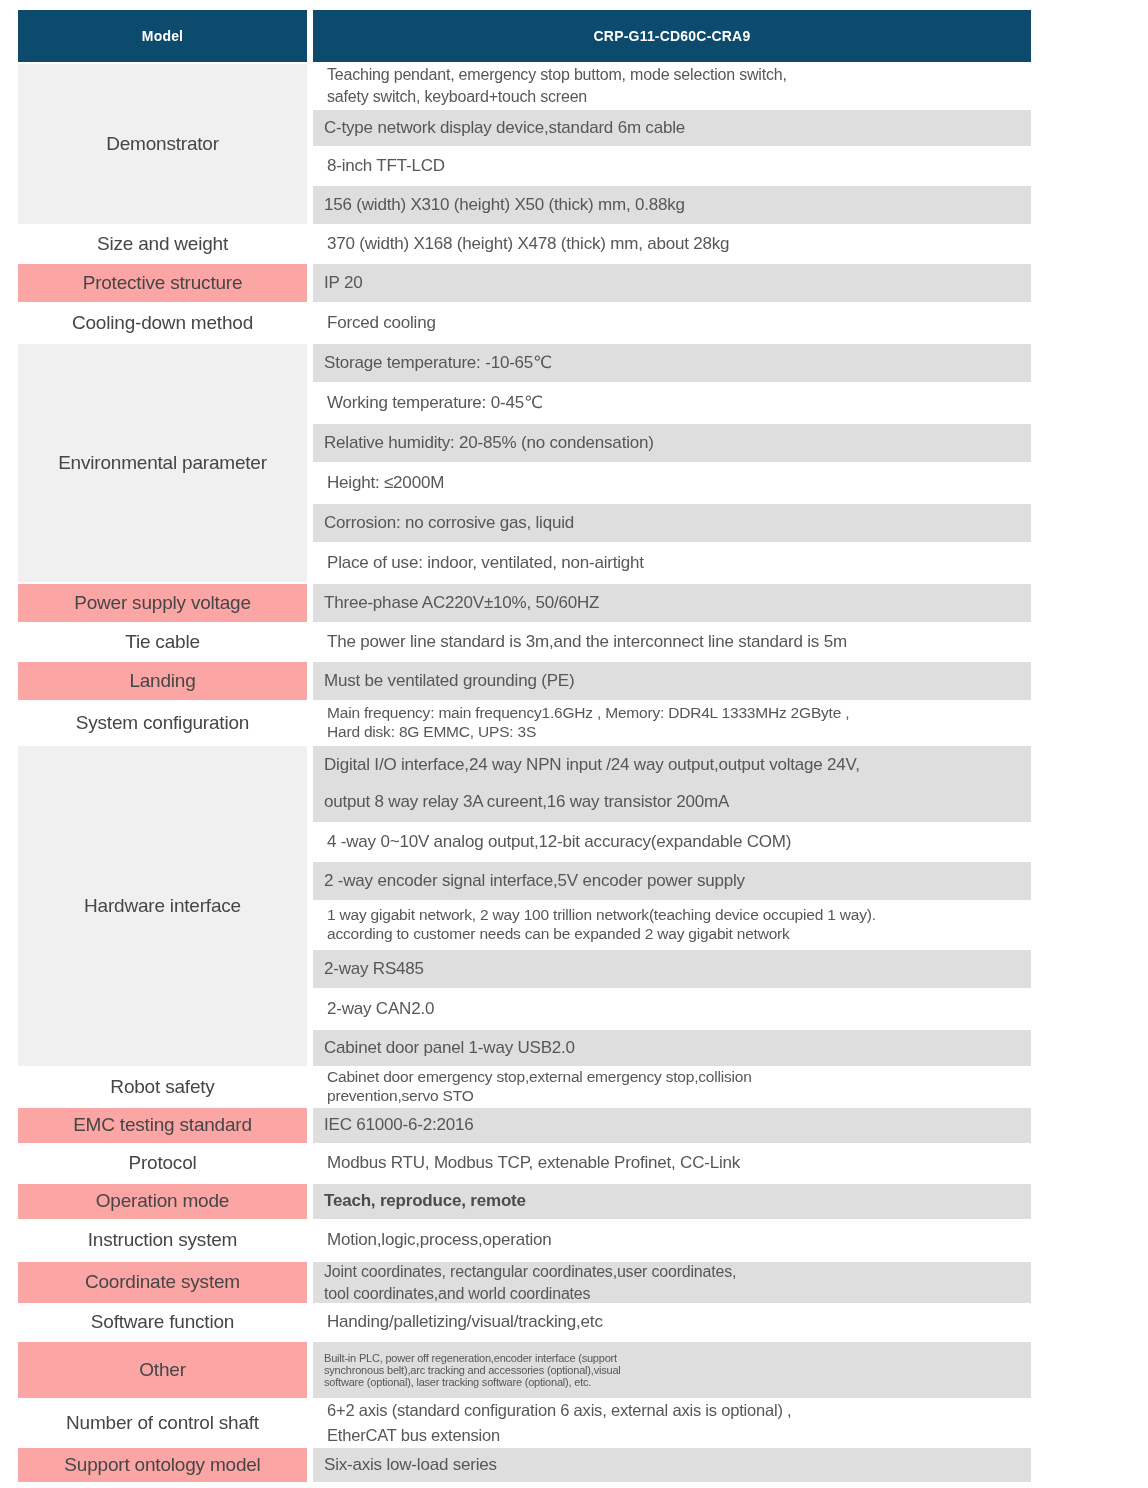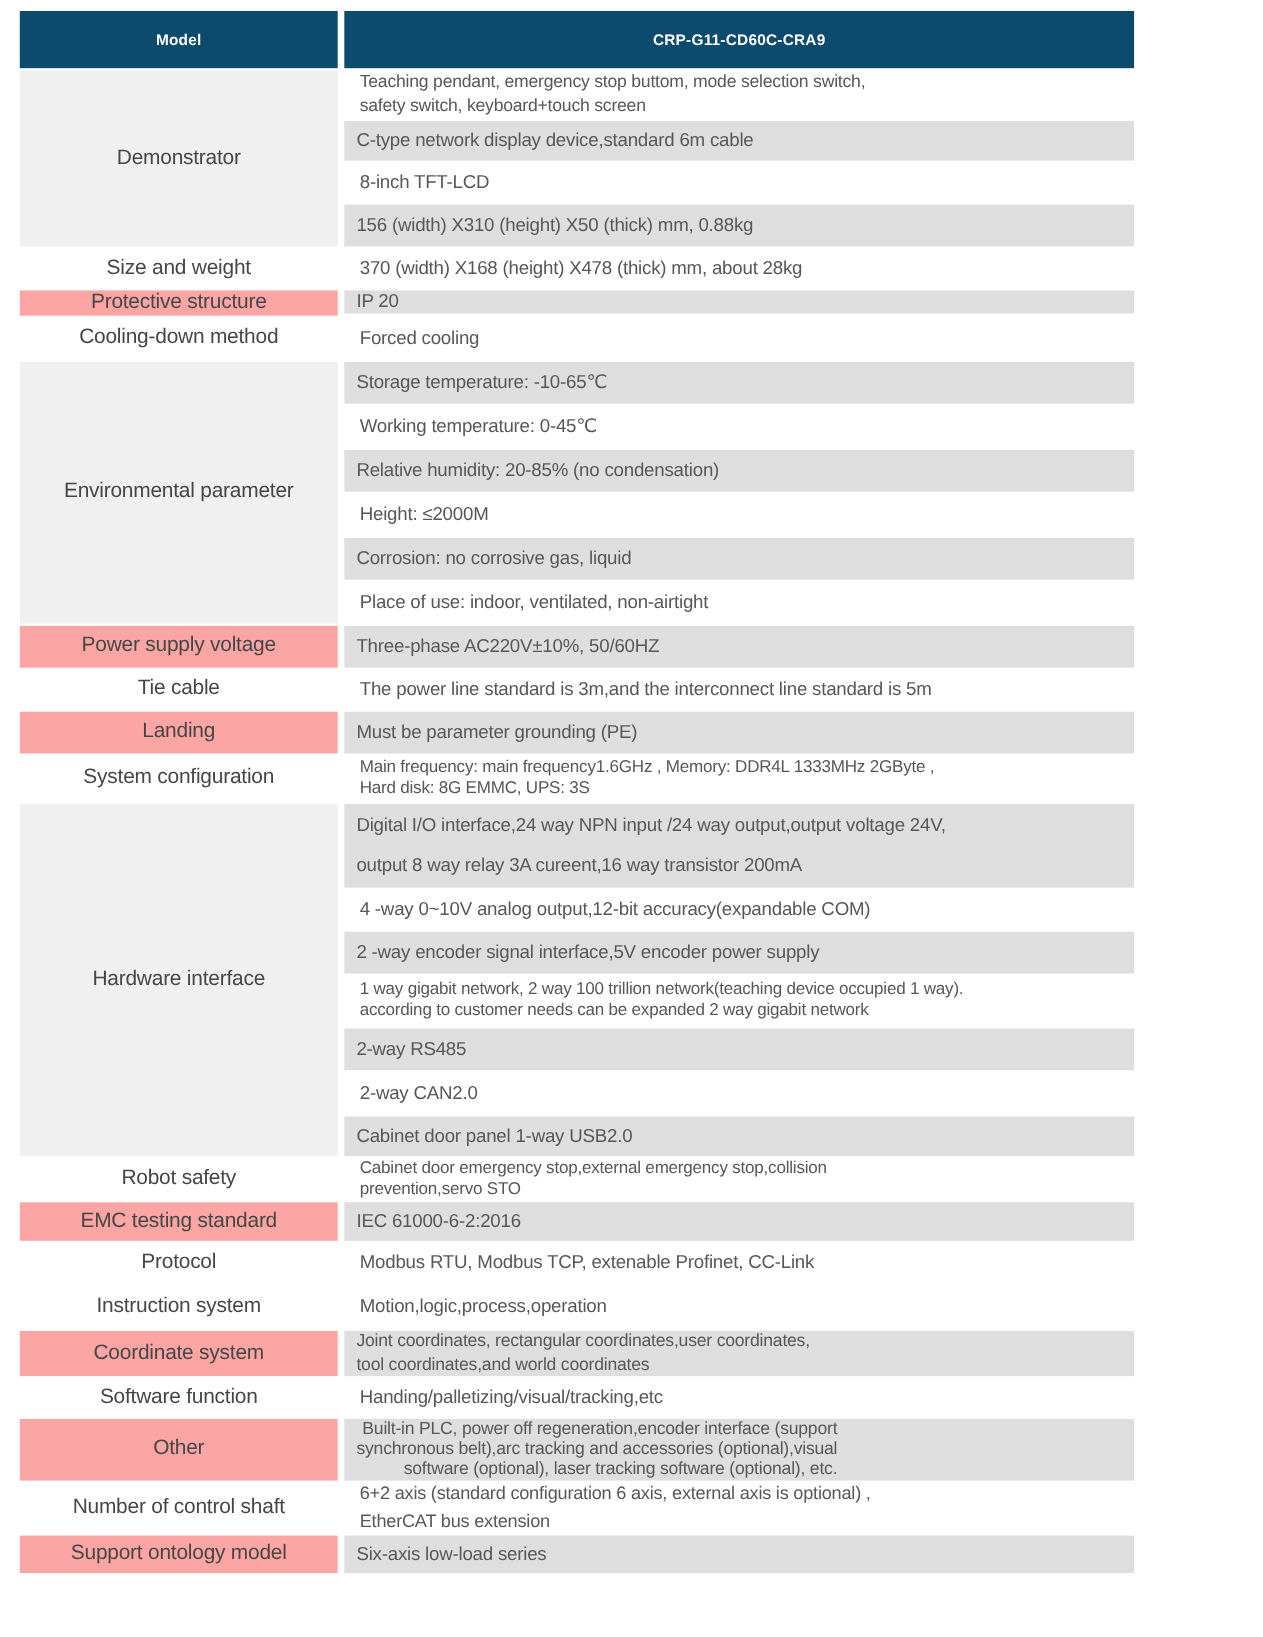--- a/index.html
+++ b/index.html
@@ -39,21 +39,21 @@
   }
 
   .bg-w     { background:#ffffff; }
   .bg-g     { background:#dedede;padding-left:11px; }
   .bg-lg    { background:#fca5a5; }
   .bg-light { background:#f0f0f0; }
 
   .sm     { font-size:15.5px; line-height:1.2; }
   .md     { font-size:16px;   line-height:1.35; }
   .spread { line-height:2.15; }
-  .tight3 { font-size:16px; line-height:1.12;text-align:right; }
+  .tight3 { font-size:11px; line-height:1.12; }
   .lh15   { font-size:16.5px; line-height:1.5; }
   .bold   { font-weight:bold; color:#4c4c4c; }
 </style>
 </head>
 <body>
 
 <div class="tbl">
 
   <div class="thead">
     <div class="th c1">Model</div>
@@ -74,21 +74,21 @@
   <div class="sec">
     <div class="lbl bg-w">Size and weight</div>
     <div class="vals">
       <div class="val bg-w" style="height:36px">370 (width) X168 (height) X478 (thick) mm, about 28kg</div>
     </div>
   </div>
 
   <div class="sec">
     <div class="lbl bg-lg">Protective structure</div>
     <div class="vals">
-      <div class="val bg-g" style="height:21px">IP 20</div>
+      <div class="val bg-g" style="height:38px">IP 20</div>
     </div>
   </div>
 
   <div class="sec">
     <div class="lbl bg-w">Cooling-down method</div>
     <div class="vals">
       <div class="val bg-w" style="height:38px">Forced cooling</div>
     </div>
   </div>
 
@@ -114,21 +114,21 @@
   <div class="sec">
     <div class="lbl bg-w">Tie cable</div>
     <div class="vals">
       <div class="val bg-w" style="height:36px">The power line standard is 3m,and the interconnect line standard is 5m</div>
     </div>
   </div>
 
   <div class="sec">
     <div class="lbl bg-lg">Landing</div>
     <div class="vals">
-      <div class="val bg-g" style="height:38px">Must be parameter grounding (PE)</div>
+      <div class="val bg-g" style="height:38px">Must be ventilated grounding (PE)</div>
     </div>
   </div>
 
   <div class="sec">
     <div class="lbl bg-w">System configuration</div>
     <div class="vals">
       <div class="val bg-w sm" style="height:42px">Main frequency: main frequency1.6GHz , Memory: DDR4L 1333MHz 2GByte ,
 Hard disk: 8G EMMC, UPS: 3S</div>
     </div>
   </div>
@@ -163,20 +163,26 @@
     </div>
   </div>
 
   <div class="sec">
     <div class="lbl bg-w">Protocol</div>
     <div class="vals">
       <div class="val bg-w" style="height:37px">Modbus RTU, Modbus TCP, extenable Profinet, CC-Link</div>
     </div>
   </div>
 
+  <div class="sec">
+    <div class="lbl bg-lg">Operation mode</div>
+    <div class="vals">
+      <div class="val bg-g bold" style="height:35px">Teach, reproduce, remote</div>
+    </div>
+  </div>
 
   <div class="sec">
     <div class="lbl bg-w">Instruction system</div>
     <div class="vals">
       <div class="val bg-w" style="height:39px">Motion,logic,process,operation</div>
     </div>
   </div>
 
   <div class="sec">
     <div class="lbl bg-lg">Coordinate system</div>

